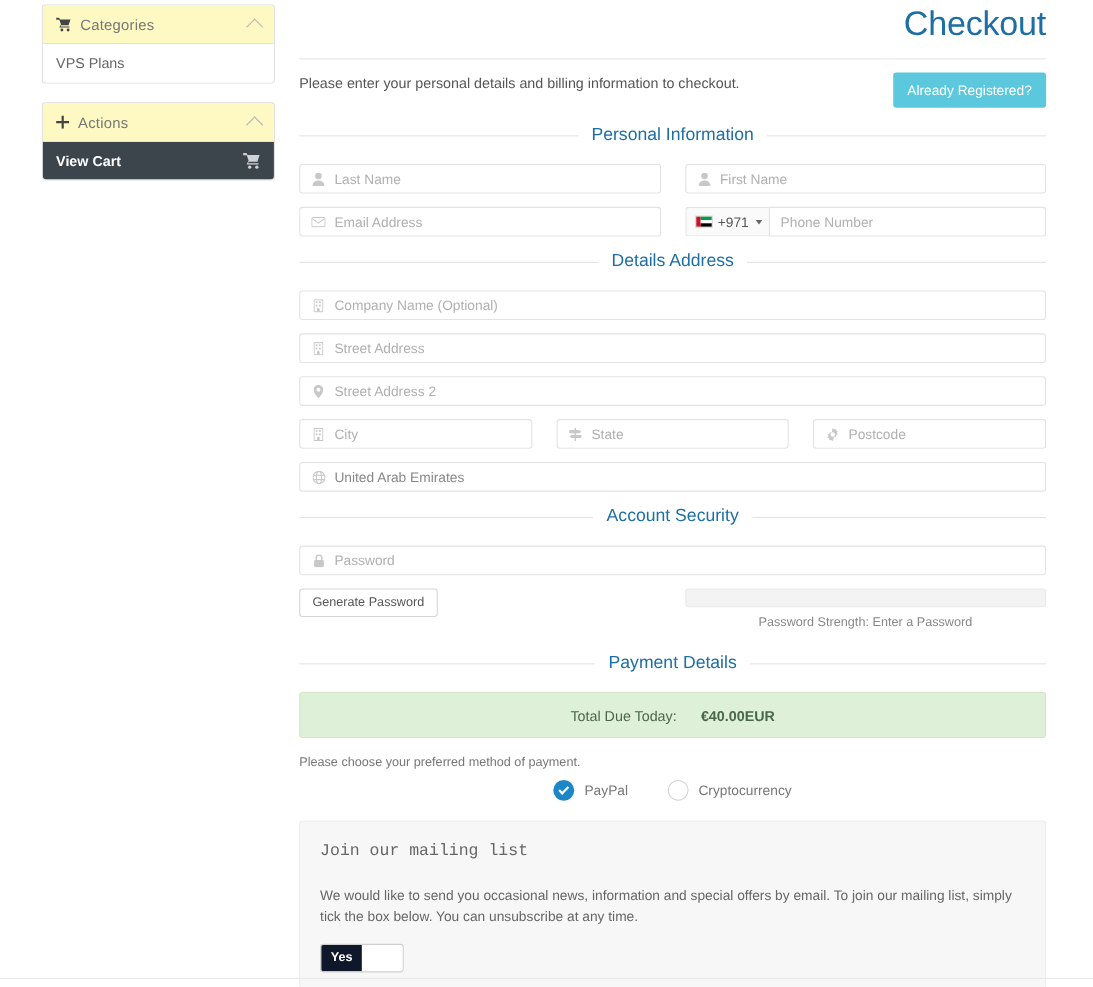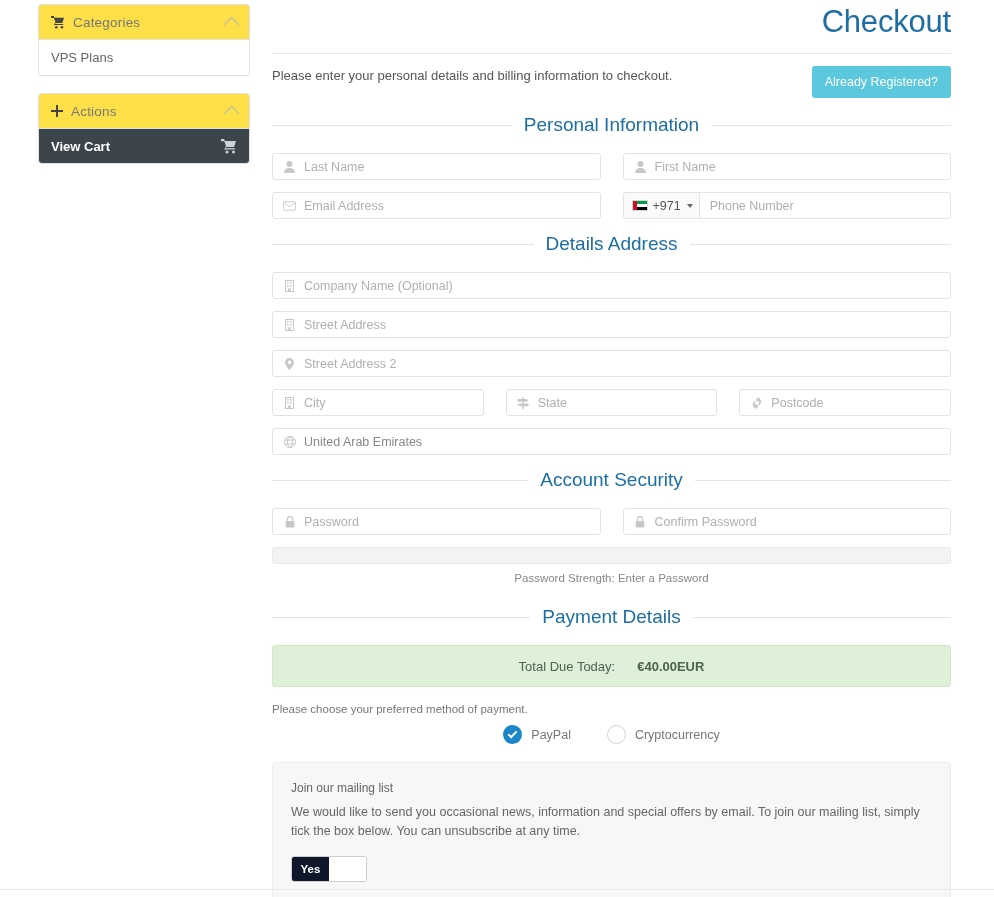--- a/index.html
+++ b/index.html
@@ -15,21 +15,21 @@
 
   
   .sidebar { position: absolute; left: 38px; top: 4px; width: 212px; }
   .panel {
     background: #fff;
     border: 1px solid #e0e0e0;
     border-radius: 3px;
     margin-bottom: 14px;
   }
   .panel-head {
-    background: #fde047;
+    background: #fef9c3;
     border-bottom: 1px solid #e0e0e0;
     height: 35px;
     display: flex;
     align-items: center;
     padding: 0 12px;
     border-radius: 3px 3px 0 0;
     color: #777;
     font-size: 13.5px;
   }
   .panel-head .ph-icon { margin-right: 8px; color: #444; font-size: 13px; display:inline-flex; }
@@ -97,21 +97,21 @@
   }
 
   .legend {
     display: flex;
     align-items: center;
     margin: 14px 0 17px 0;
   }
   .legend .ln { flex: 1; border-top: 1px solid #e3e3e3; }
   .legend .tx {
     padding: 0 12px;
-    font-size: 19px;
+    font-size: 16px;
     color: #1c6ea4;
     white-space: nowrap;
   }
 
   .row { display: flex; gap: 22px; margin-bottom: 12px; }
   .col { flex: 1; }
   .field {
     position: relative;
     height: 27px;
     border: 1px solid #e3e3e3;
@@ -241,21 +241,21 @@
     background: #fff;
   }
   .pay-label { font-size: 12.5px; color: #777; }
 
   .mail-box {
     background: #f7f7f7;
     border: 1px solid #ededed;
     border-radius: 3px;
     padding: 18px 18px 20px 18px;
   }
-  .mail-title { font-size: 12px; color: #666; margin-bottom: 8px; }
+  .mail-title { font-size: 15px; color: #666; margin-bottom: 23px; font-family: Liberation Mono, monospace; }
   .mail-text { font-size: 12.5px; color: #666; line-height: 1.55; margin-bottom: 14px; }
   .toggle {
     width: 76px; height: 26px;
     border: 1px solid #cfcfcf;
     border-radius: 3px;
     display: flex;
     overflow: hidden;
     background: #fff;
     cursor: pointer;
   }
@@ -516,34 +516,26 @@
         <div class="field">
           <span class="fi">
             <svg width="10" height="12" viewBox="0 0 10 12">
                 <path d="M2.4 5V3.2a2.6 2.6 0 015.2 0V5" fill="none" stroke="#c8c8c8" stroke-width="1.3"></path>
                 <rect x="0.6" y="5" width="8.8" height="6.6" rx="1" fill="#c8c8c8"></rect>
               </svg>
           </span>
           <span class="ph">Password</span>
         </div>
       </div>
-      <div class="col">
-        <div class="field">
-          <span class="fi">
-            <svg width="10" height="12" viewBox="0 0 10 12">
-                <path d="M2.4 5V3.2a2.6 2.6 0 015.2 0V5" fill="none" stroke="#c8c8c8" stroke-width="1.3"></path>
-                <rect x="0.6" y="5" width="8.8" height="6.6" rx="1" fill="#c8c8c8"></rect>
-              </svg>
-          </span>
-          <span class="ph">Confirm Password</span>
-        </div>
-      </div>
-    </div>
-
-    <div class="row">
+    </div>
+
+    <div class="row">
+      <div class="col">
+        <button class="btn-genpass">Generate Password</button>
+      </div>
       <div class="col">
         <div class="pwbar"></div>
         <div class="pwstrength">Password Strength: Enter a Password</div>
       </div>
     </div>
 
     <div class="legend" style="margin-top:22px;">
       <span class="ln"></span>
       <span class="tx">Payment Details</span>
       <span class="ln"></span>

